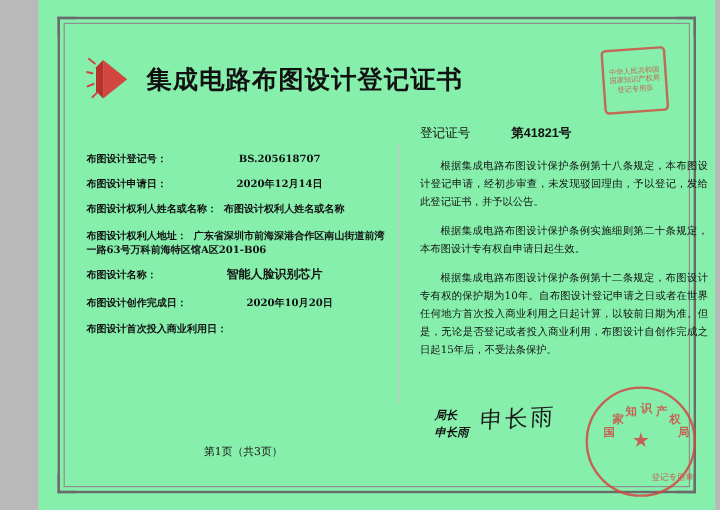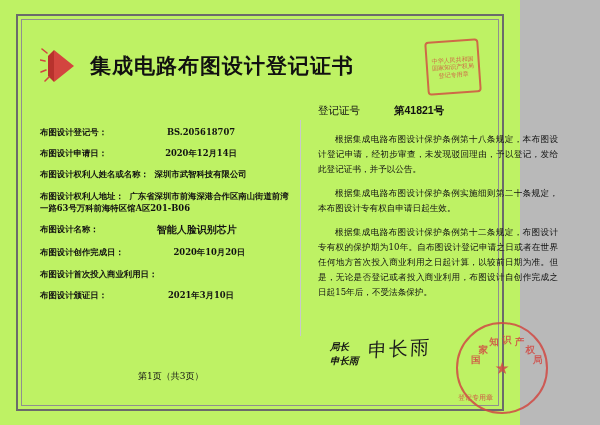--- a/index.html
+++ b/index.html
@@ -8,24 +8,25 @@
     background: #b9b9b9;
   }
   body {
     width: 600px;
     height: 425px;
     font-family: "DejaVu Sans", sans-serif;
     overflow: hidden;
   }
   #page {
     position: relative;
-    width: 520px;
+    width: 564px;
     height: 425px;
-    background: #bef264;
+    background: #86efac;
     box-sizing: border-box;
+    margin-left: 32px;
   }
   
   .frame-outer {
     position: absolute;
     left: 16px; top: 14px; right: 16px; bottom: 14px;
     border: 2px solid #6b6b6b;
   }
   .frame-inner {
     position: absolute;
     left: 21px; top: 19px; right: 21px; bottom: 19px;
@@ -213,21 +214,21 @@
     top: 50%;
     font-family: "DejaVu Serif", serif;
     font-size: 9.5px;
     font-weight: bold;
     transform-origin: 50% 50%;
   }
   .seal-round .bottom-text {
     position: absolute;
     left: 0; right: 0;
     bottom: 9px;
-    text-align: left;
+    text-align: right;
     font-size: 7px;
     font-family: "DejaVu Serif", serif;
   }
 
   
   .doc-date {
     position: absolute;
     right: 42px;
     bottom: 34px;
     font-family: "DejaVu Serif", serif;
@@ -287,41 +288,37 @@
     <div class="field">
       <span class="label">布图设计登记号：</span>
       <span class="value">BS.205618707</span>
     </div>
     <div class="field">
       <span class="label">布图设计申请日：</span>
       <span class="value">2020年12月14日</span>
     </div>
     <div class="field wrapped">
       <span class="label">布图设计权利人姓名或名称：</span>
-      <span class="value">深圳市武智科技有限公司</span>
+      <span class="value">布图设计权利人姓名或名称</span>
     </div>
     <div class="field wrapped">
       <span class="label">布图设计权利人地址：</span>
       <span class="value">广东省深圳市前海深港合作区南山街道前湾一路63号万科前海特区馆A区201-B06</span>
     </div>
     <div class="field big">
       <span class="label">布图设计名称：</span>
       <span class="value">智能人脸识别芯片</span>
     </div>
     <div class="field">
       <span class="label">布图设计创作完成日：</span>
       <span class="value">2020年10月20日</span>
     </div>
     <div class="field">
       <span class="label">布图设计首次投入商业利用日：</span>
       <span class="value"></span>
-    </div>
-    <div class="field">
-      <span class="label">布图设计颁证日：</span>
-      <span class="value">2021年3月10日</span>
     </div>
   </div>
 
   <div class="right-col">
     <p>根据集成电路布图设计保护条例第十八条规定，本布图设计登记申请，经初步审查，未发现驳回理由，予以登记，发给此登记证书，并予以公告。</p>
     <p>根据集成电路布图设计保护条例实施细则第二十条规定，本布图设计专有权自申请日起生效。</p>
     <p>根据集成电路布图设计保护条例第十二条规定，布图设计专有权的保护期为10年。自布图设计登记申请之日或者在世界任何地方首次投入商业利用之日起计算，以较前日期为准。但是，无论是否登记或者投入商业利用，布图设计自创作完成之日起15年后，不受法条保护。</p>
   </div>
 
   <div class="sign-block">

